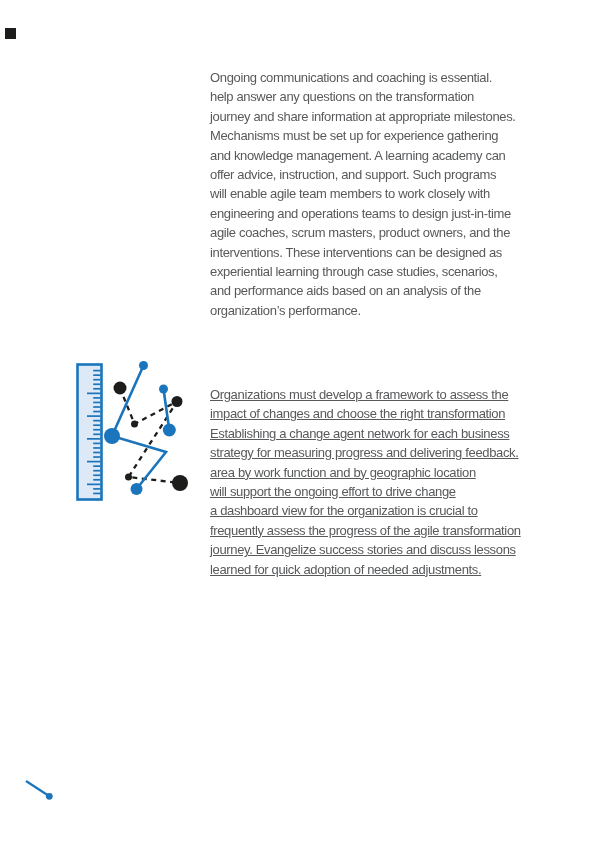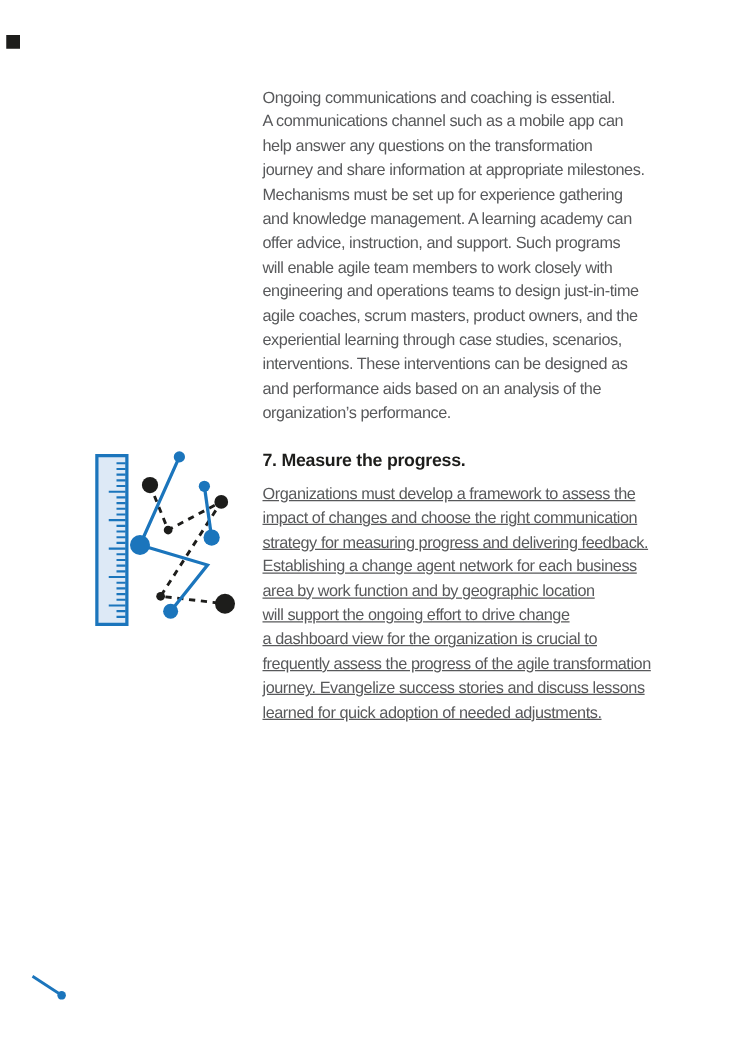--- a/index.html
+++ b/index.html
@@ -46,42 +46,40 @@
 </style>
 </head>
 <body>
 
 <div class="page">
 
   <div class="corner-mark"></div>
 
   <div class="text-col para para-1" style="position:absolute;">
       <div class="line">Ongoing communications and coaching is essential.</div>
-      <div class="line">A communications channel such as a mobile app can</div>
       <div class="line">help answer any questions on the transformation</div>
       <div class="line">journey and share information at appropriate milestones.</div>
       <div class="line">Mechanisms must be set up for experience gathering</div>
       <div class="line">and knowledge management. A learning academy can</div>
       <div class="line">offer advice, instruction, and support. Such programs</div>
       <div class="line">will enable agile team members to work closely with</div>
       <div class="line">engineering and operations teams to design just-in-time</div>
       <div class="line">agile coaches, scrum masters, product owners, and the</div>
+      <div class="line">interventions. These interventions can be designed as</div>
       <div class="line">experiential learning through case studies, scenarios,</div>
-      <div class="line">interventions. These interventions can be designed as</div>
       <div class="line">and performance aids based on an analysis of the</div>
       <div class="line">organization’s performance.</div>
     </div>
 
-  <div class="heading">7. Measure the progress.</div>
 
   <div class="text-col para para-2" style="position:absolute;">
       <div class="line">Organizations must develop a framework to assess the</div>
-      <div class="line">impact of changes and choose the right communication</div>
+      <div class="line">impact of changes and choose the right transformation</div>
+      <div class="line">Establishing a change agent network for each business</div>
       <div class="line">strategy for measuring progress and delivering feedback.</div>
-      <div class="line">Establishing a change agent network for each business</div>
       <div class="line">area by work function and by geographic location</div>
       <div class="line">will support the ongoing effort to drive change</div>
       <div class="line">a dashboard view for the organization is crucial to</div>
       <div class="line">frequently assess the progress of the agile transformation</div>
       <div class="line">journey. Evangelize success stories and discuss lessons</div>
       <div class="line">learned for quick adoption of needed adjustments.</div>
     </div>
 
   <svg class="illustration" width="140" height="160" viewBox="60 350 140 160">
     <rect class="ruler-body" x="77.5" y="364.5" width="24" height="135"></rect>

